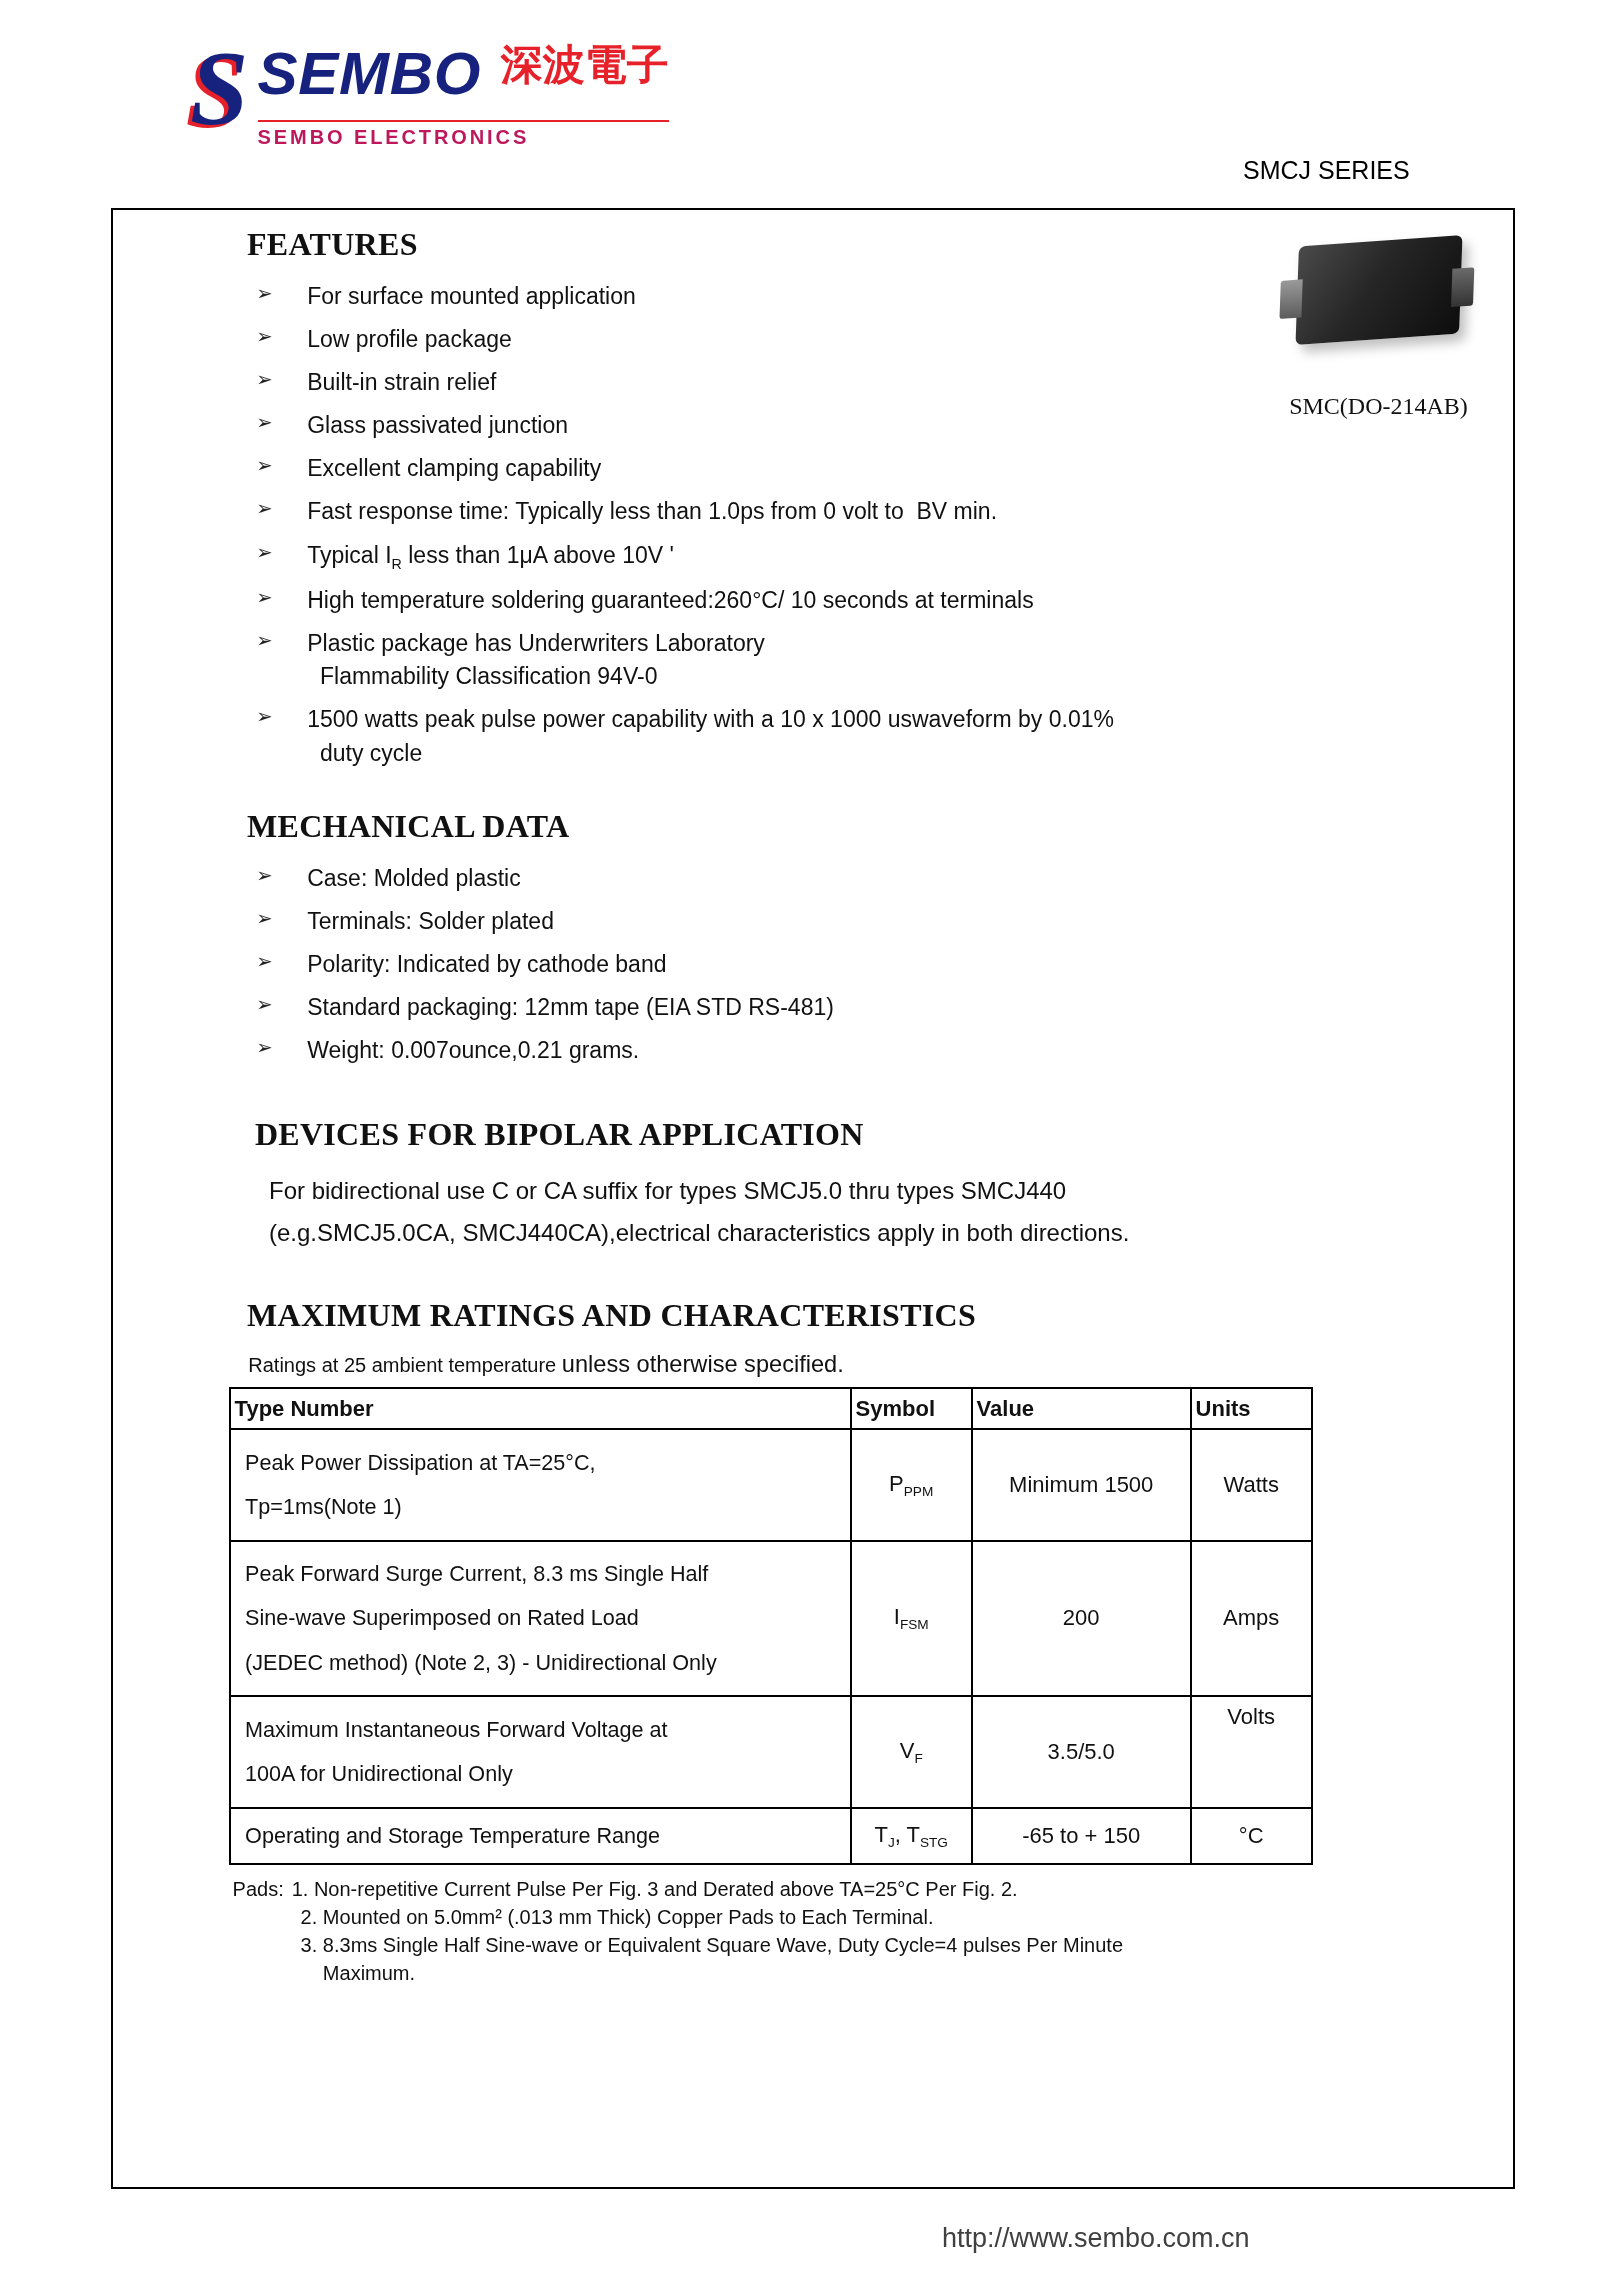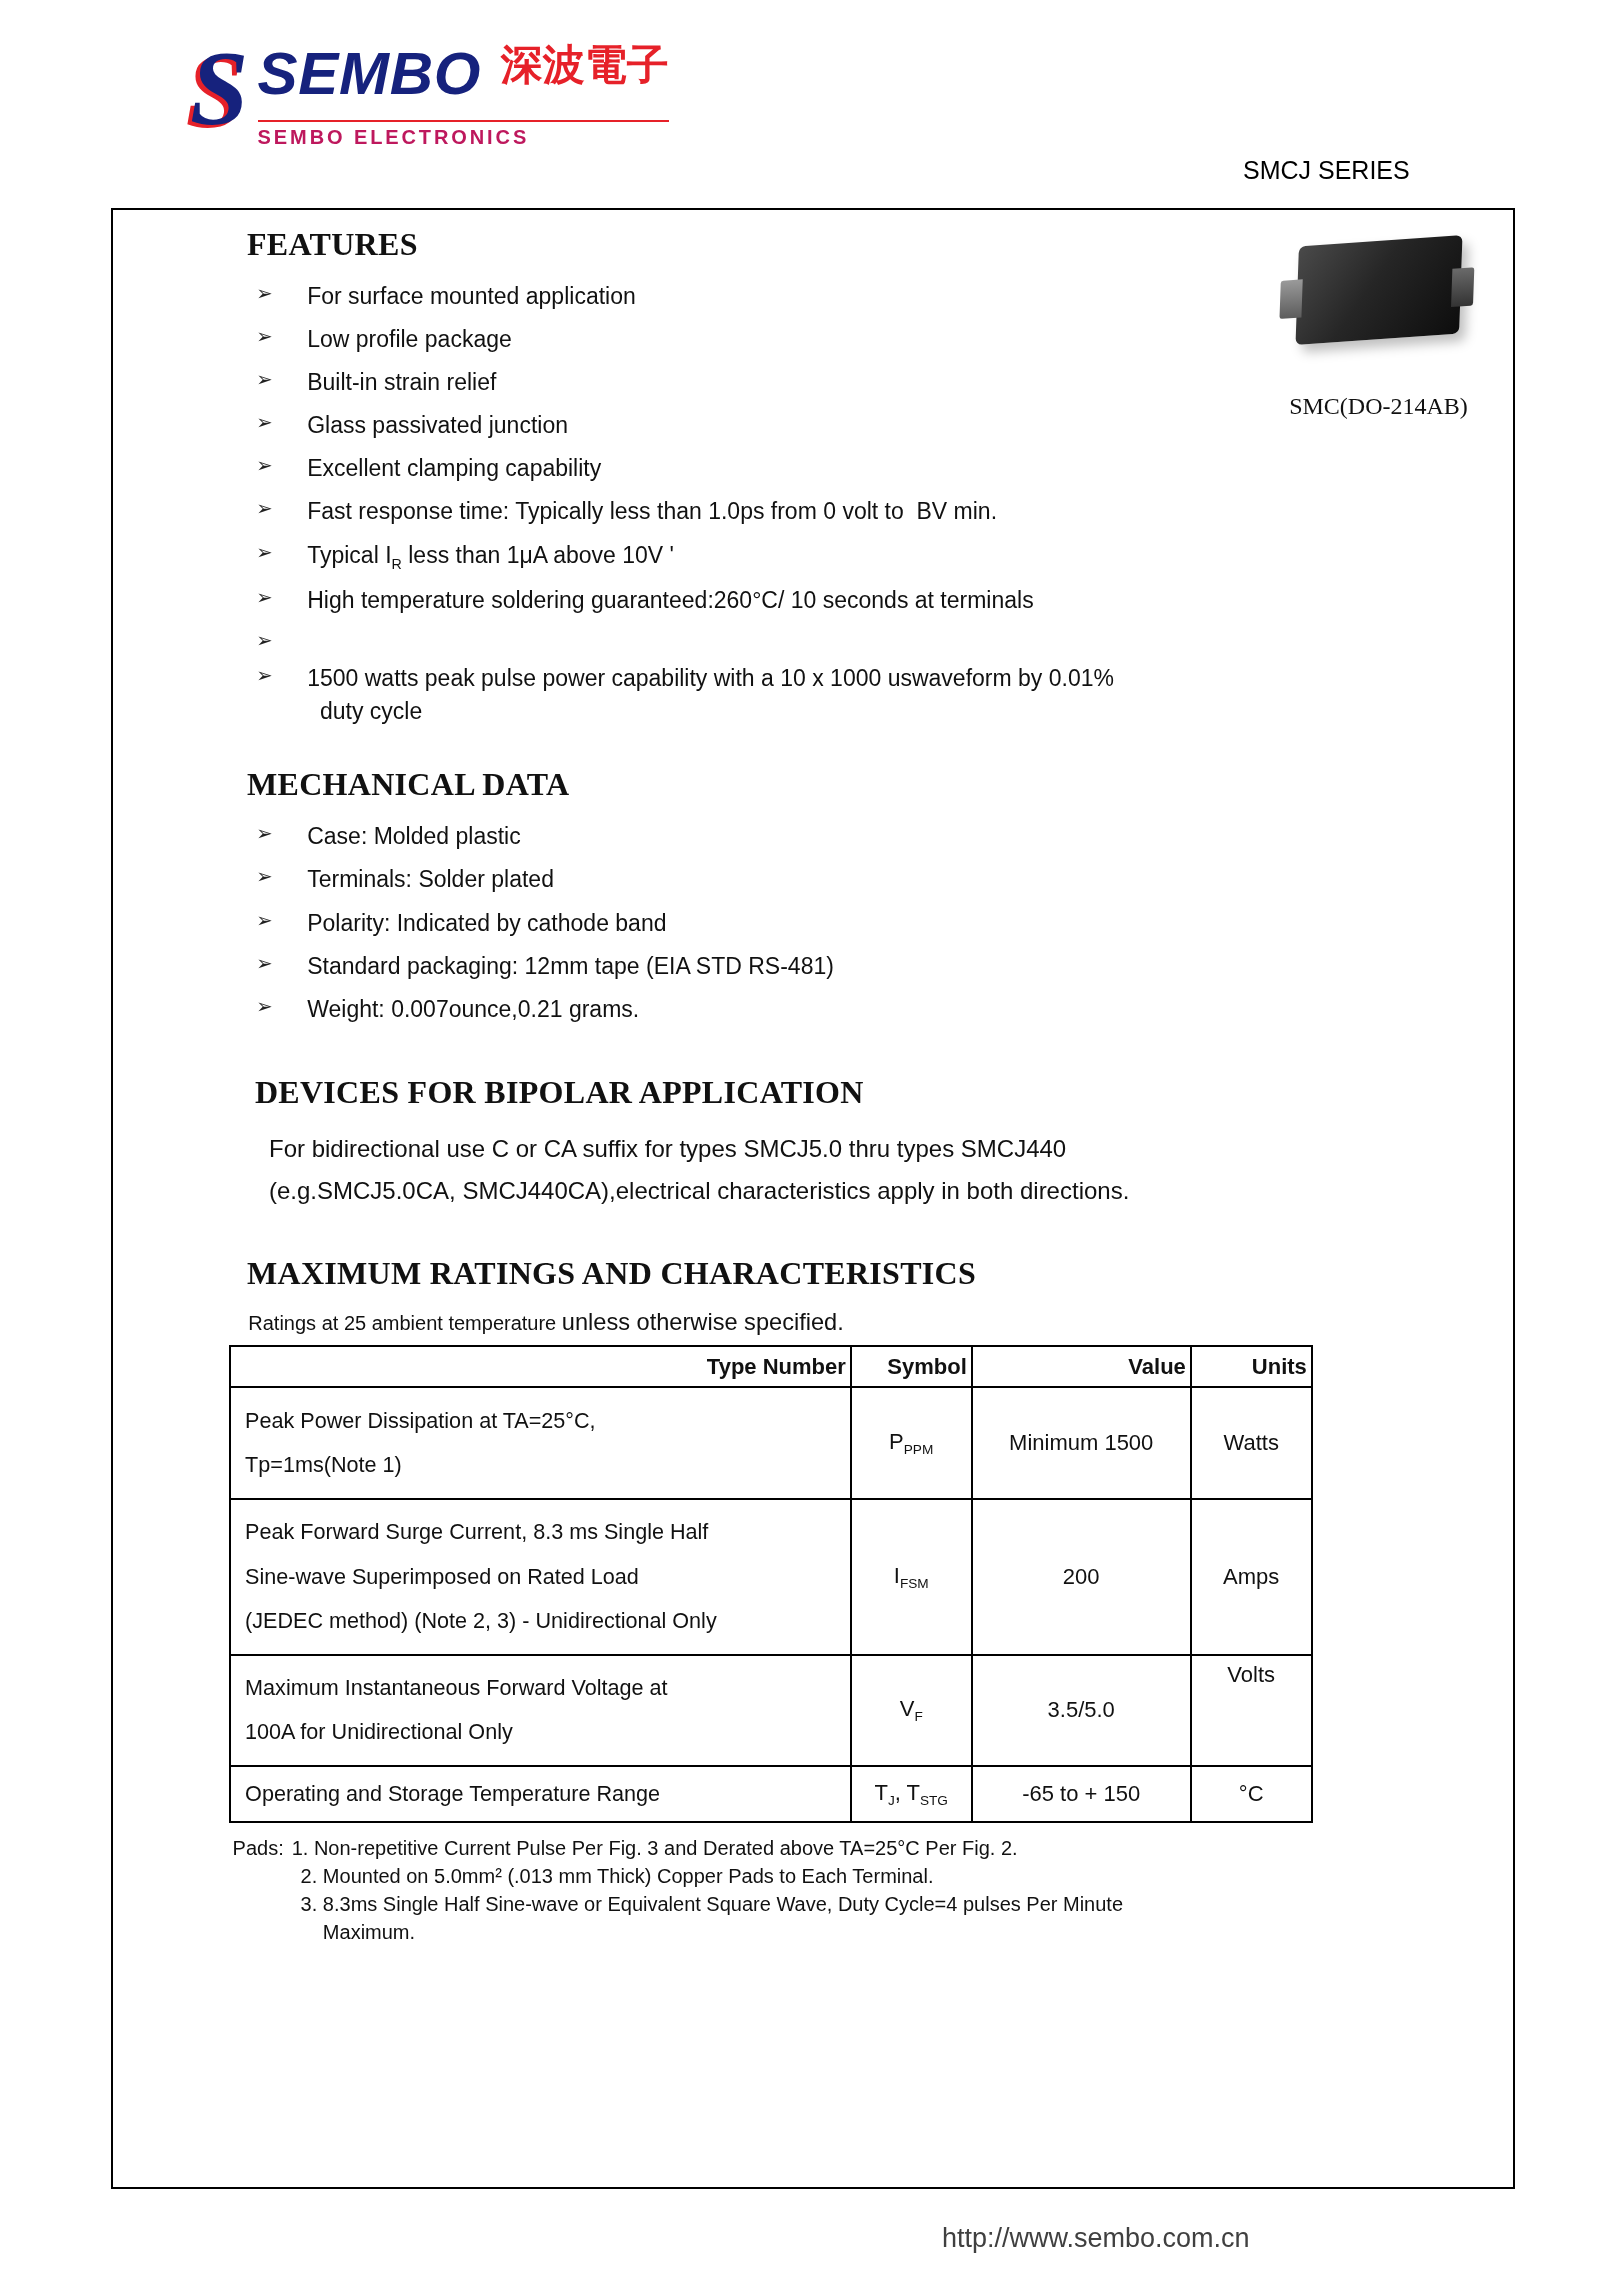--- a/index.html
+++ b/index.html
@@ -136,21 +136,21 @@
     width: 1083px;
     margin-left: -18.3px;
     margin-top: 3.9px;
   }
   table.ratings th, table.ratings td {
     border: 2px solid #000;
   }
   table.ratings th {
     font-size: 22px;
     padding: 6.5px 3.9px;
-    text-align: right;
+    text-align: left;
     border-radius: 15px;
   }
   td.desc {
     font-size: 21.6px;
     padding: 10.5px 6.5px 10.5px 14.4px;
     line-height: 2.05;
     white-space: pre-wrap;
     vertical-align: middle;
   }
   td.desc.single { line-height: 1.3; padding: 13px 6.5px 13px 14.4px; }
@@ -270,20 +270,22 @@
       <li>
           <span class="bullet">➢</span>
           <span class="ml"><span>Typical I</span><sub>R</sub><span> less than 1μA above 10V '</span></span>
         </li>
       <li>
           <span class="bullet">➢</span>
           <span class="ml">High temperature soldering guaranteed:260°C/ 10 seconds at terminals</span>
         </li>
       <li>
           <span class="bullet">➢</span>
+          <span class="ml">Plastic package has Underwriters Laboratory
+  Flammability Classification 94V-0</span>
         </li>
       <li>
           <span class="bullet">➢</span>
           <span class="ml">1500 watts peak pulse power capability with a 10 x 1000 uswaveform by 0.01%
   duty cycle</span>
         </li>
     </ul>
 
     <h2 class="sec-title mt-mech">MECHANICAL DATA</h2>
     <ul class="blist">

